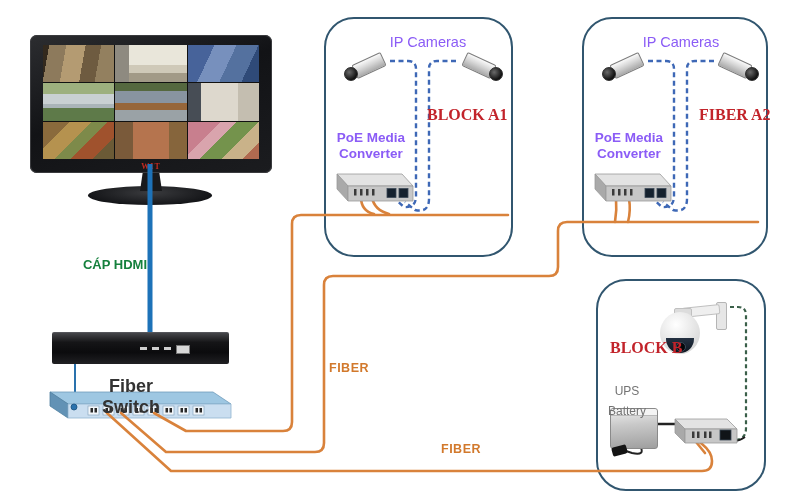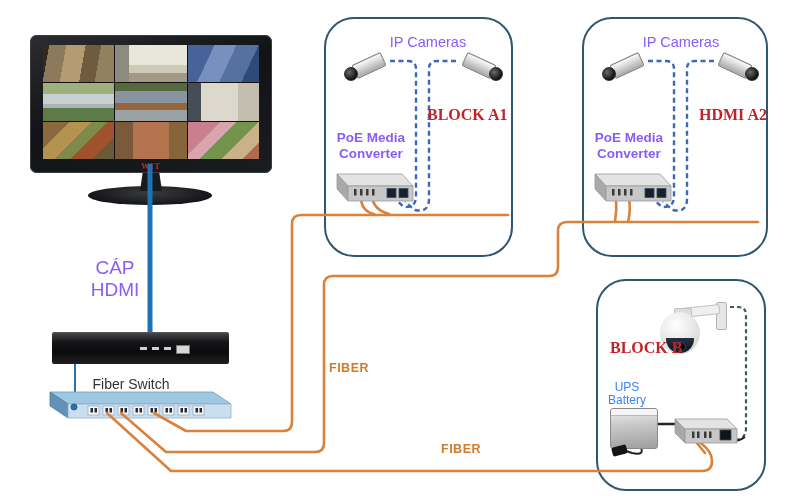--- a/index.html
+++ b/index.html
@@ -58,27 +58,27 @@
              background:linear-gradient(#243142,#0e1620);}
   .ptz .eye{position:absolute;left:24px;top:44px;width:8px;height:8px;border-radius:50%;background:#05070a;border:1px solid #3a4a5a;}
   
   .ups{position:absolute;left:610px;top:408px;width:46px;height:39px;z-index:3;border:1px solid #8a8a8a;border-radius:3px;
        background:linear-gradient(175deg,#efefef,#c9c9c9 40%,#9f9f9f);}
   .ups:before{content:"";position:absolute;left:0;top:0;width:100%;height:6px;background:#f4f4f4;border-bottom:1px solid #b9b9b9;border-radius:3px 3px 0 0;}
   .plug{position:absolute;left:612px;top:446px;width:15px;height:9px;background:#141414;border-radius:2px;transform:rotate(-15deg);z-index:3;}
   
   .lbl{position:absolute;z-index:4;color:#8b5cf6;}
   .center{text-align:center;}
-  .hdmi-lbl{left:78px;top:257px;width:74px;font-weight:normal;font-size:19px;color:#8b5cf6;}
-  .fsw-lbl{left:85px;top:376px;width:92px;font-size:14px;color:#333;}
+  .hdmi-lbl{left:78px;top:257px;width:74px;font-weight:bold;font-size:13px;color:#15803d;}
+  .fsw-lbl{left:85px;top:376px;width:92px;font-size:18px;color:#333;font-weight:bold;}
   .blk-title{font-size:14.5px;}
   .tag{font-family:"Liberation Serif",serif;font-weight:bold;font-size:16px;color:#c2232a;}
   .dev{font-weight:bold;font-size:13.5px;line-height:16px;text-align:center;}
   .fiber-lbl{font-weight:bold;font-size:12.5px;color:#d2792c;letter-spacing:.5px;}
-  .ups-lbl{font-size:12px;line-height:13px;color:#3b82f6;}
+  .ups-lbl{font-size:12px;line-height:20px;color:#737373;}
 </style>
 </head>
 <body>
 
 <div class="canvas">
 
   <div class="block" id="blockA1"></div>
   <div class="block" id="blockA2"></div>
   <div class="block" id="blockB"></div>
 
@@ -255,21 +255,21 @@
   <div class="plug"></div>
 
   <div class="lbl hdmi-lbl center">CÁP HDMI</div>
   <div class="lbl fsw-lbl center">Fiber Switch</div>
 
   <div class="lbl blk-title center" style="left:373px;top:34px;width:110px">IP Cameras</div>
   <div class="lbl tag" style="left:427px;top:106px">BLOCK A1</div>
   <div class="lbl dev center" style="left:322px;top:130px;width:98px">PoE Media Converter</div>
 
   <div class="lbl blk-title center" style="left:626px;top:34px;width:110px">IP Cameras</div>
-  <div class="lbl tag" style="left:699px;top:106px">HDMI A2</div>
+  <div class="lbl tag" style="left:699px;top:106px">FIBER A2</div>
   <div class="lbl dev center" style="left:580px;top:130px;width:98px">PoE Media Converter</div>
 
   <div class="lbl tag" style="left:610px;top:339px">BLOCK B</div>
   <div class="lbl ups-lbl center" style="left:601px;top:381px;width:52px">UPS Battery</div>
 
   <div class="lbl fiber-lbl" style="left:329px;top:361px">FIBER</div>
   <div class="lbl fiber-lbl" style="left:441px;top:442px">FIBER</div>
 
 </div>
 

